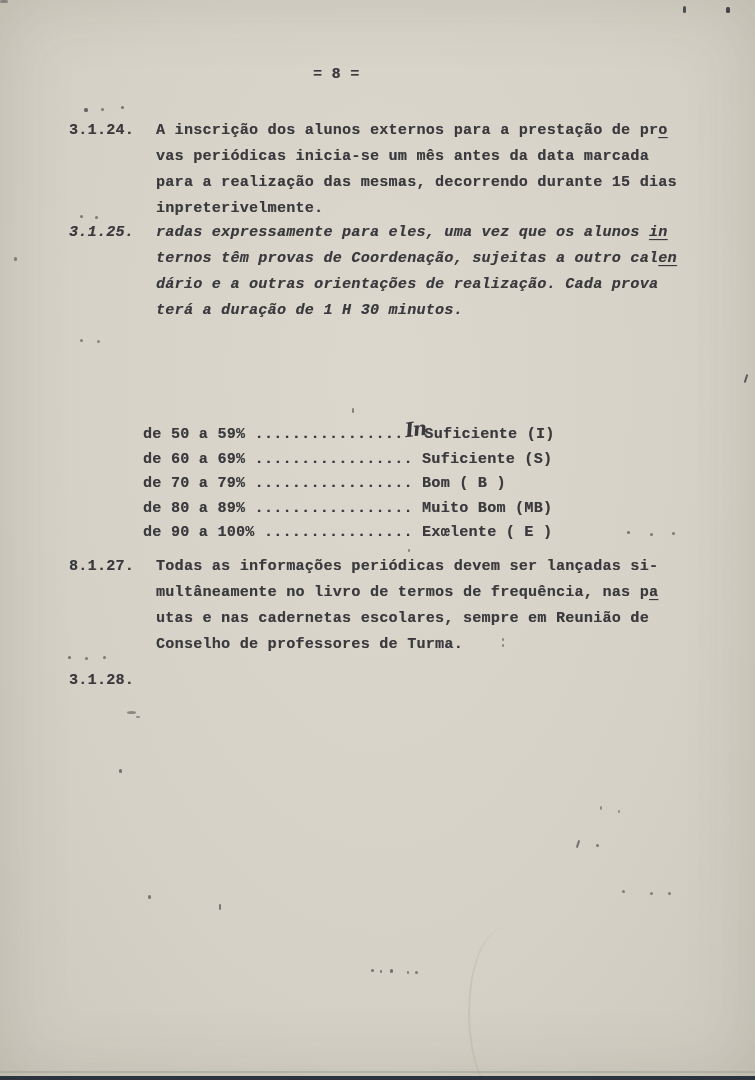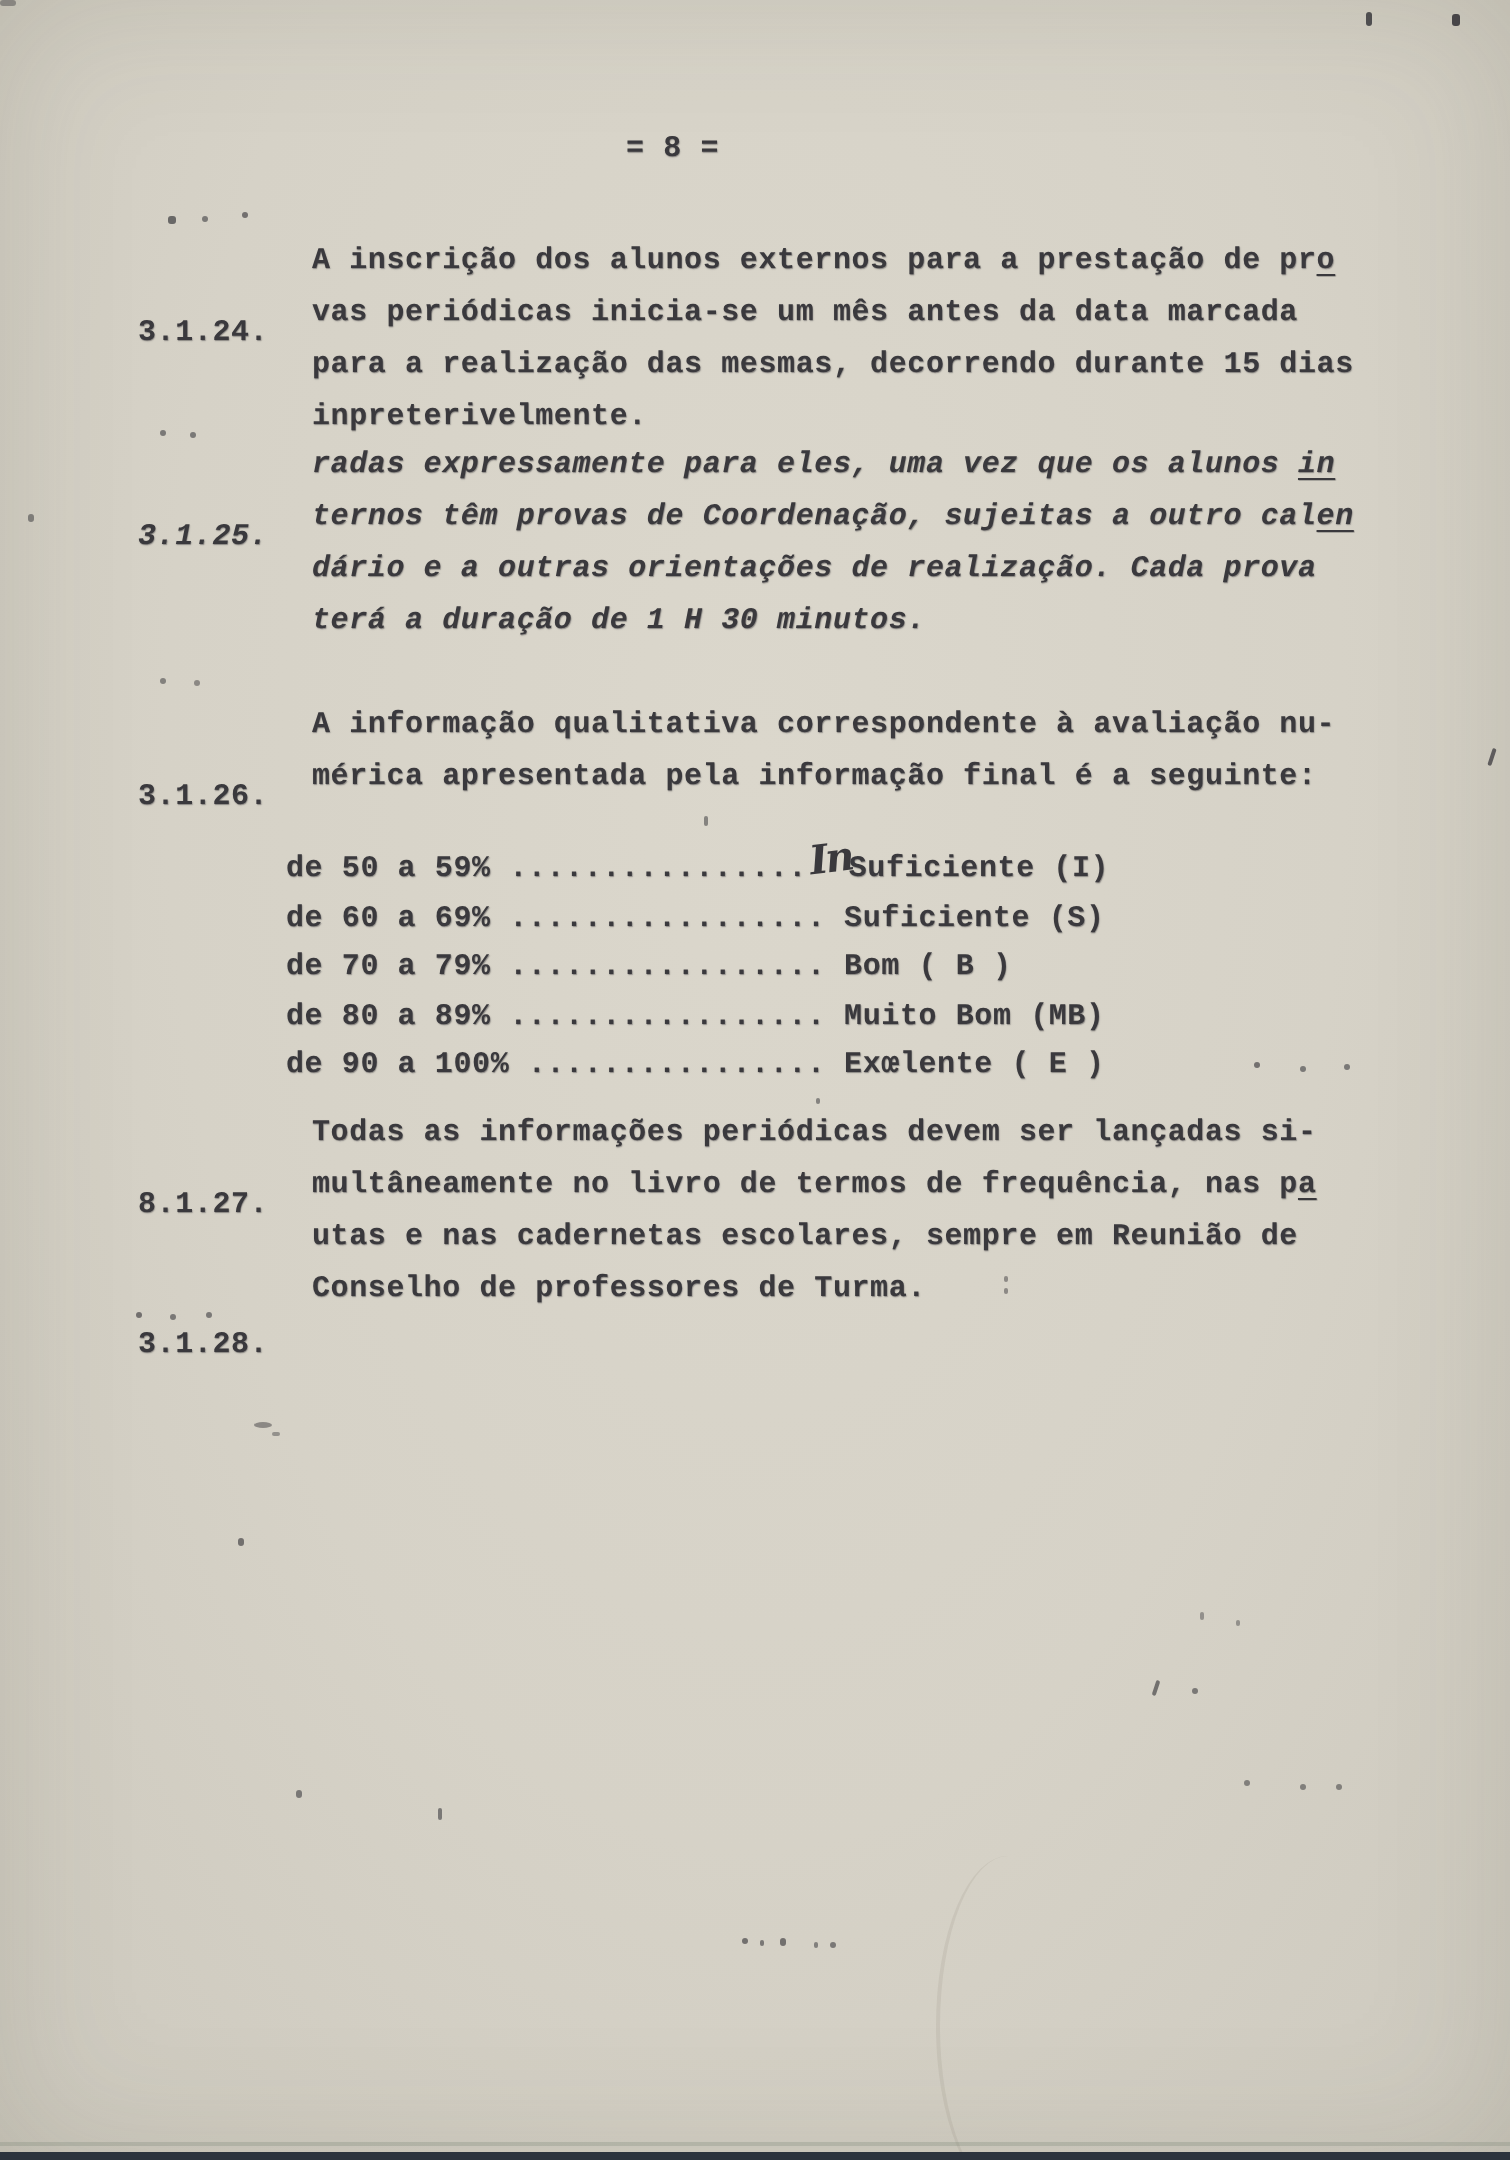--- a/index.html
+++ b/index.html
@@ -14,22 +14,22 @@
   }
   .ink{
     font-size:15px;font-weight:700;letter-spacing:.3px;
     text-shadow:0.3px 0.3px 0.6px rgba(58,56,60,.5);
   }
   .page-number{position:absolute;top:66px;left:313px;}
   .para{position:absolute;left:69px;display:flex;align-items:flex-start;}
   .para .num{width:66px;flex:0 0 66px;margin-right:5px;white-space:pre;}
   .plines{width:545px;margin-left:16px;}
   .tline{white-space:pre;line-height:25.9px;}
-  .para .num{line-height:25.9px;margin-top:36px;}
-  .p24{top:118px;} .p25{top:220px;font-style:italic;} .p26{top:350px;} .p27{top:554px;} .p28{top:624px;}
+  .para .num{line-height:25.9px;}
+  .p24{top:118px;} .p25{top:220px;font-style:italic;} .p26{top:350px;} .p27{top:554px;} .p28{top:668px;}
   .u{text-decoration:underline;text-underline-offset:3px;}
   .grade-table{position:absolute;left:143px;top:419px;}
   .trow{white-space:pre;line-height:24.6px;}
   .hw{
     font-family:"DejaVu Serif", serif;font-style:italic;font-weight:700;
     font-size:20px;letter-spacing:-1.5px;display:inline-block;
     transform:rotate(-7deg) translateY(-2px);margin:0 -2px 0 2px;
     text-shadow:none;
   }
   .sp{position:absolute;background:#302f34;border-radius:1.5px;}
@@ -61,27 +61,20 @@
   <section class="para p25 ink">
     <span class="num">3.1.25.</span>
     <div class="plines">
         <div class="tline"><span>radas expressamente para eles, uma vez que os alunos </span><span class="u">in</span></div>
         <div class="tline"><span>ternos têm provas de Coordenação, sujeitas a outro cal</span><span class="u">en</span></div>
         <div class="tline"><span>dário e a outras orientações de realização. Cada prova</span></div>
         <div class="tline"><span>terá a duração de 1 H 30 minutos.</span></div>
       </div>
   </section>
 
-  <section class="para p26 ink">
-    <span class="num">3.1.26.</span>
-    <div class="plines">
-        <div class="tline"><span>A informação qualitativa correspondente à avaliação nu-</span></div>
-        <div class="tline"><span>mérica apresentada pela informação final é a seguinte:</span></div>
-      </div>
-  </section>
 
   <div class="grade-table ink">
       <div class="trow"><span>de 50 a 59% ................</span><span class="hw">In</span><span>Suficiente (I)</span></div>
       <div class="trow"><span>de 60 a 69% .................</span><span> Suficiente (S)</span></div>
       <div class="trow"><span>de 70 a 79% .................</span><span> Bom ( B )</span></div>
       <div class="trow"><span>de 80 a 89% .................</span><span> Muito Bom (MB)</span></div>
       <div class="trow"><span>de 90 a 100% ................</span><span> Exœlente ( E )</span></div>
     </div>
 
   <section class="para p27 ink">

